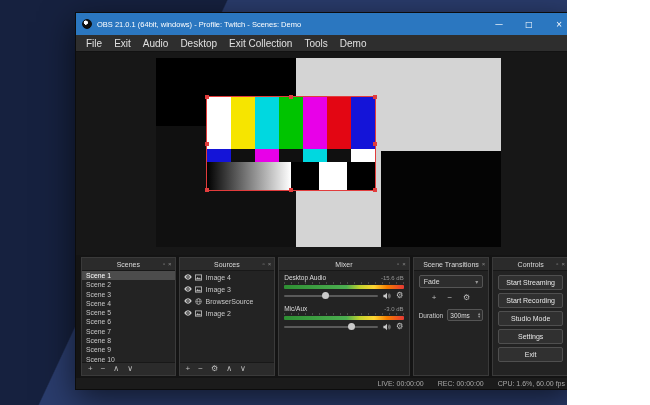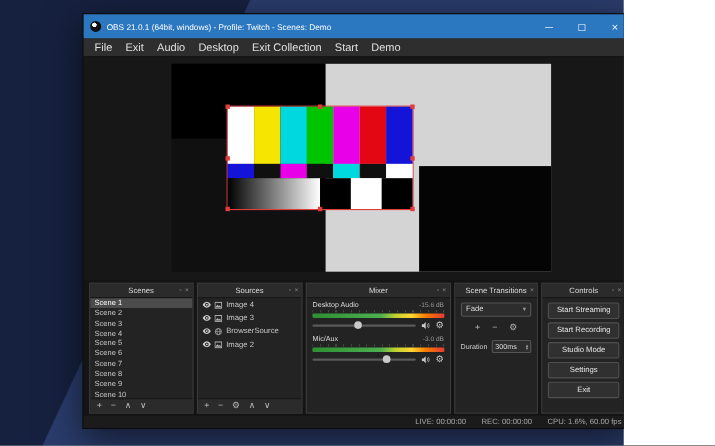--- a/index.html
+++ b/index.html
@@ -106,21 +106,21 @@
         <span class="win-btn">×</span>
       </div>
     </div>
 
     <div class="menubar">
       <span class="menu-item">File</span>
       <span class="menu-item">Exit</span>
       <span class="menu-item">Audio</span>
       <span class="menu-item">Desktop</span>
       <span class="menu-item">Exit Collection</span>
-      <span class="menu-item">Start</span>
+      <span class="menu-item">Tools</span>
       <span class="menu-item">Demo</span>
     </div>
 
     <div class="preview">
       <div class="canvas">
         <div class="src-a"></div>
         <div class="src-gray"></div>
         <div class="src-b"></div>
         <div class="colorbars">
           <div class="cb-top">

